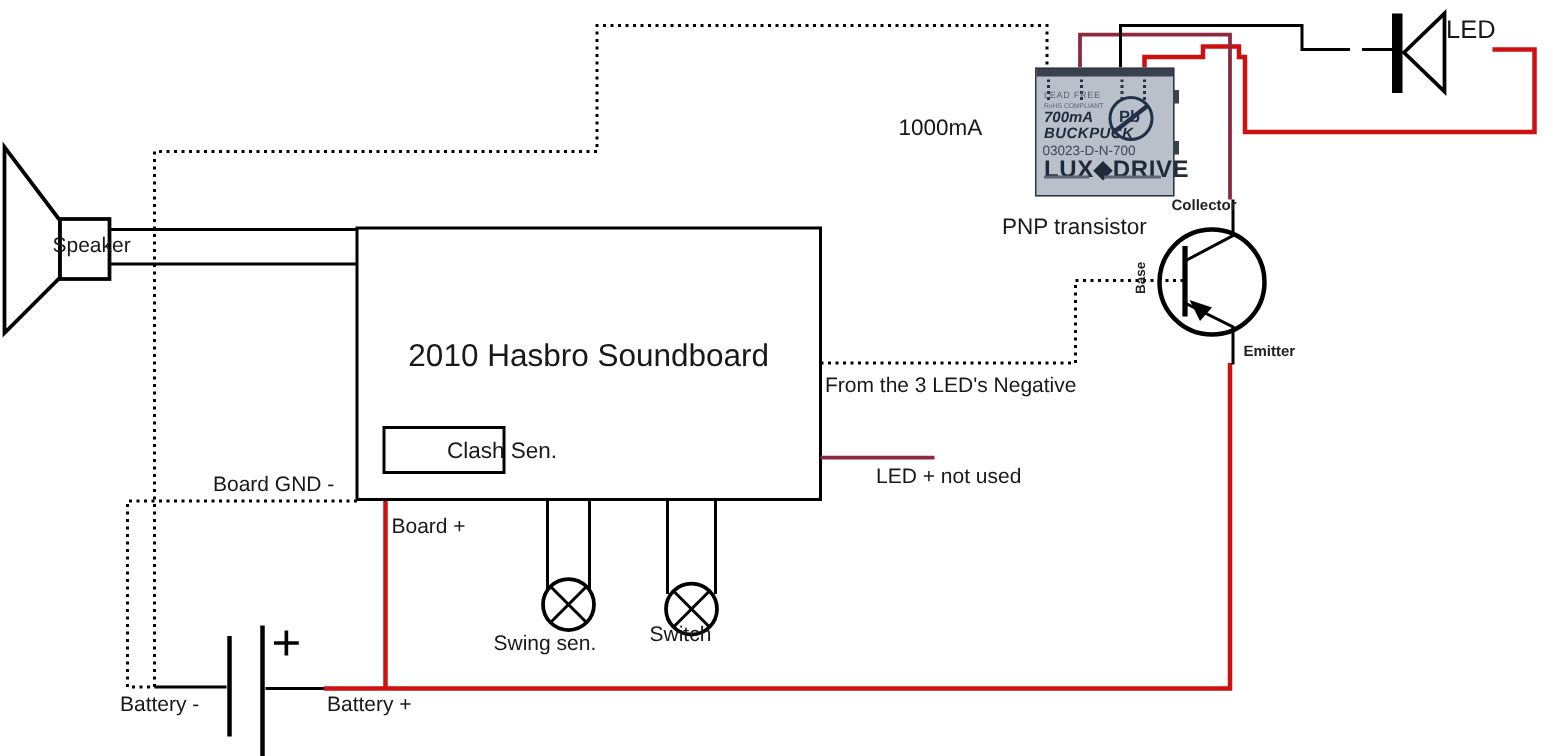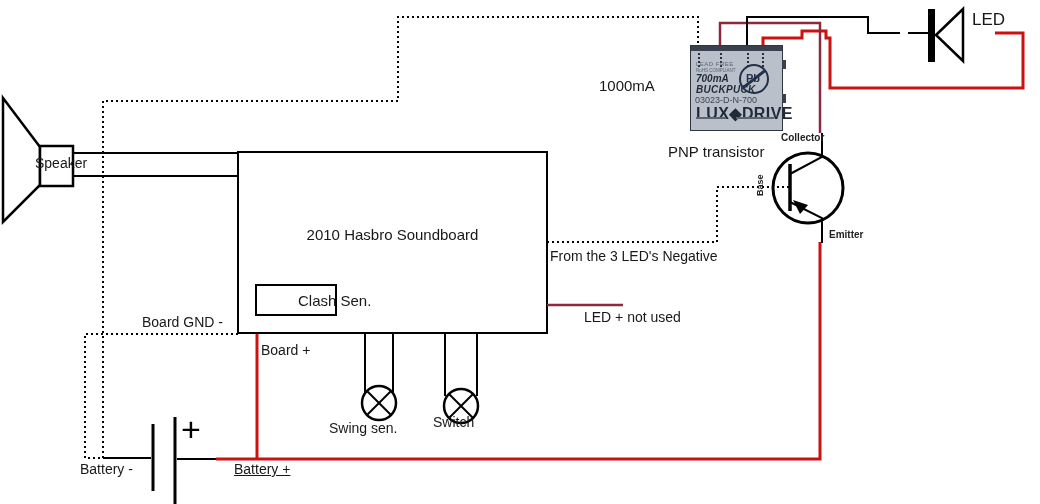--- a/index.html
+++ b/index.html
@@ -94,45 +94,45 @@
 
     <circle cx="808" cy="188" r="35" fill="none" stroke="#000" stroke-width="3"></circle>
     <line x1="790" y1="164" x2="790" y2="211" stroke="#000" stroke-width="3.5"></line>
     <path class="w-black" d="M790,174 L822,157 L822,133"></path>
     <path class="w-black" d="M790,202 L822,218 L822,243"></path>
     <polygon fill="#000" points="793,200 808,205 800,214"></polygon>
   </svg>
 
   <div class="lbl" style="left:35px;top:155px;">Speaker</div>
 
-  <div class="lbl center" style="left:238px;top:226px;width:309px;font-size:15px;">2010 Hasbro Soundboard</div>
+  <div class="lbl center" style="left:238px;top:226px;width:309px;font-size:21px;">2010 Hasbro Soundboard</div>
 
   <div style="position:absolute;left:255px;top:284px;width:82px;height:32px;border:2px solid #000;box-sizing:border-box;background:#fff;">
     <div class="lbl" style="left:4px;top:6px;font-size:15px;margin-left:37px;">Clash Sen.</div>
   </div>
 
   <div class="lbl" style="left:142px;top:314px;">Board GND -</div>
   <div class="lbl" style="left:261px;top:342px;">Board +</div>
 
   <div class="lbl" style="left:329px;top:420px;">Swing sen.</div>
   <div class="lbl" style="left:433px;top:414px;">Switch</div>
 
   <div class="lbl" style="left:80px;top:461px;">Battery -</div>
-  <div class="lbl" style="left:234px;top:461px;text-decoration:underline;">Battery +</div>
+  <div class="lbl" style="left:218px;top:461px;">Battery +</div>
   <div class="lbl plus-sign" style="left:181px;top:410px;">+</div>
 
   <div class="lbl" style="left:550px;top:248px;">From the 3 LED's Negative</div>
   <div class="lbl" style="left:584px;top:309px;">LED + not used</div>
 
   <div class="lbl" style="left:668px;top:143px;font-size:15px;">PNP transistor</div>
   <div class="lbl small" style="left:781px;top:132px;">Collector</div>
   <div class="lbl small" style="left:789px;top:229px;margin-left:40px;">Emitter</div>
   <div class="lbl rot" style="left:755px;top:196px;">Base</div>
 
-  <div class="lbl" style="left:940px;top:10px;font-size:17px;padding-left:32px;">LED</div>
+  <div class="lbl" style="left:964px;top:10px;font-size:17px;">LED</div>
   <div class="lbl" style="left:599px;top:77px;font-size:15px;">1000mA</div>
 
   <div id="buckpuck">
     <div class="topbar"></div>
     <div class="pin" style="left:7px;"></div>
     <div class="pin" style="left:29px;"></div>
     <div class="pin" style="left:56px;"></div>
     <div class="pin" style="left:71px;"></div>
     <div class="tab" style="top:14px;"></div>
     <div class="tab" style="top:48px;"></div>

